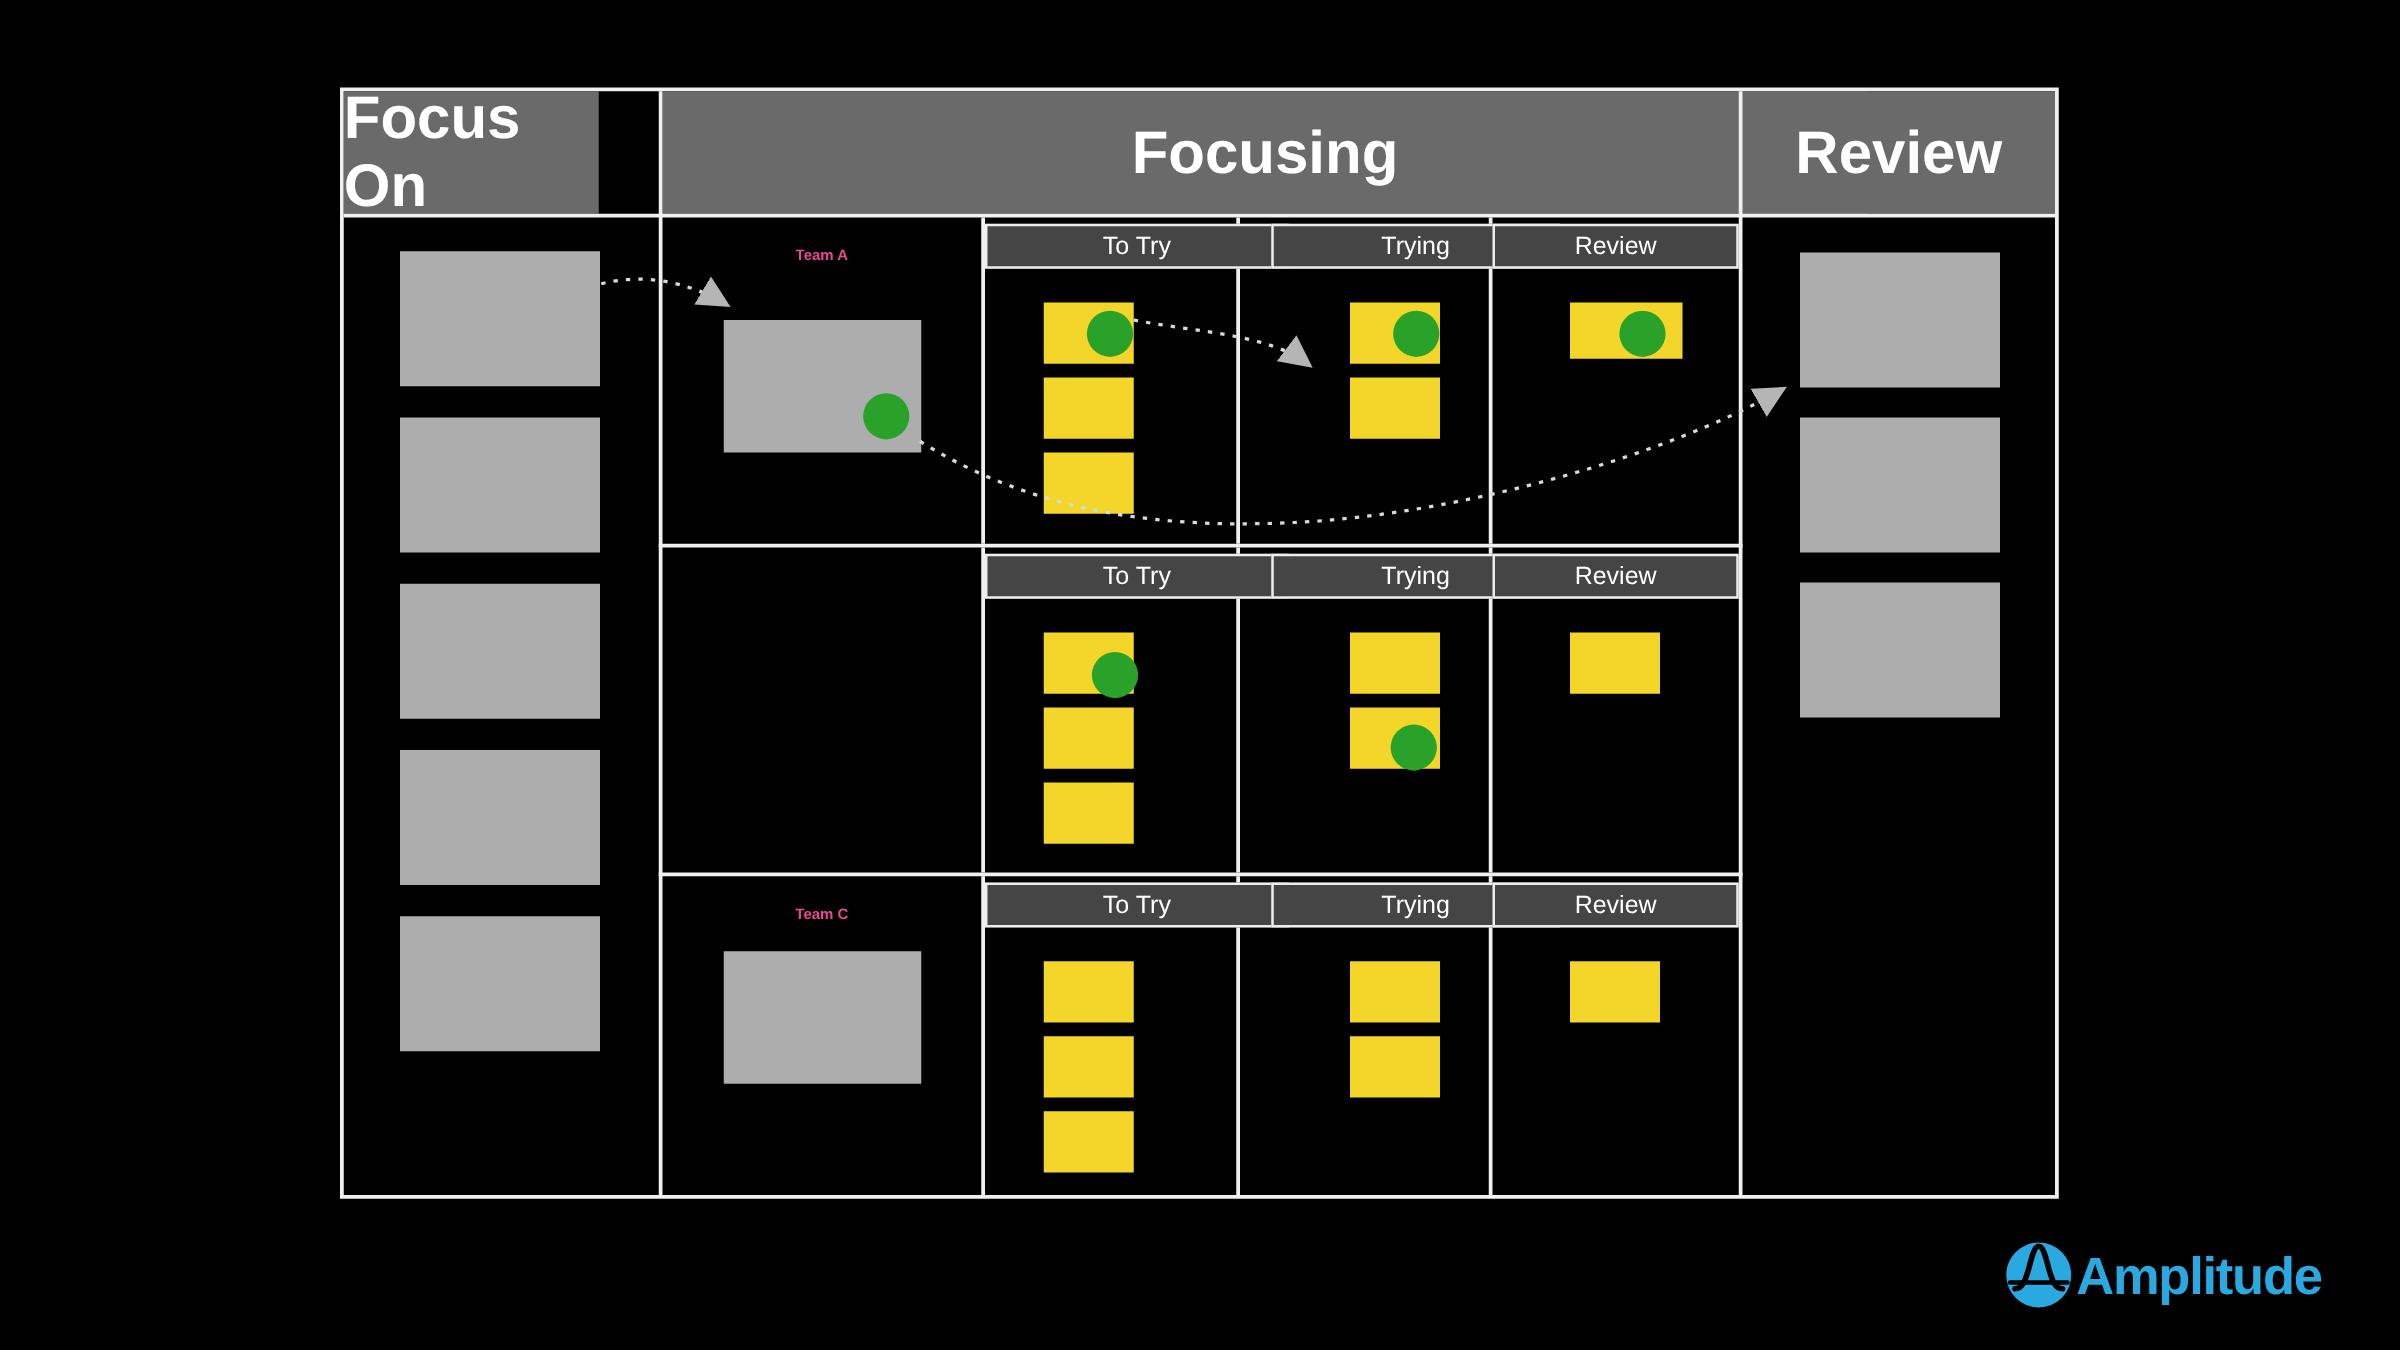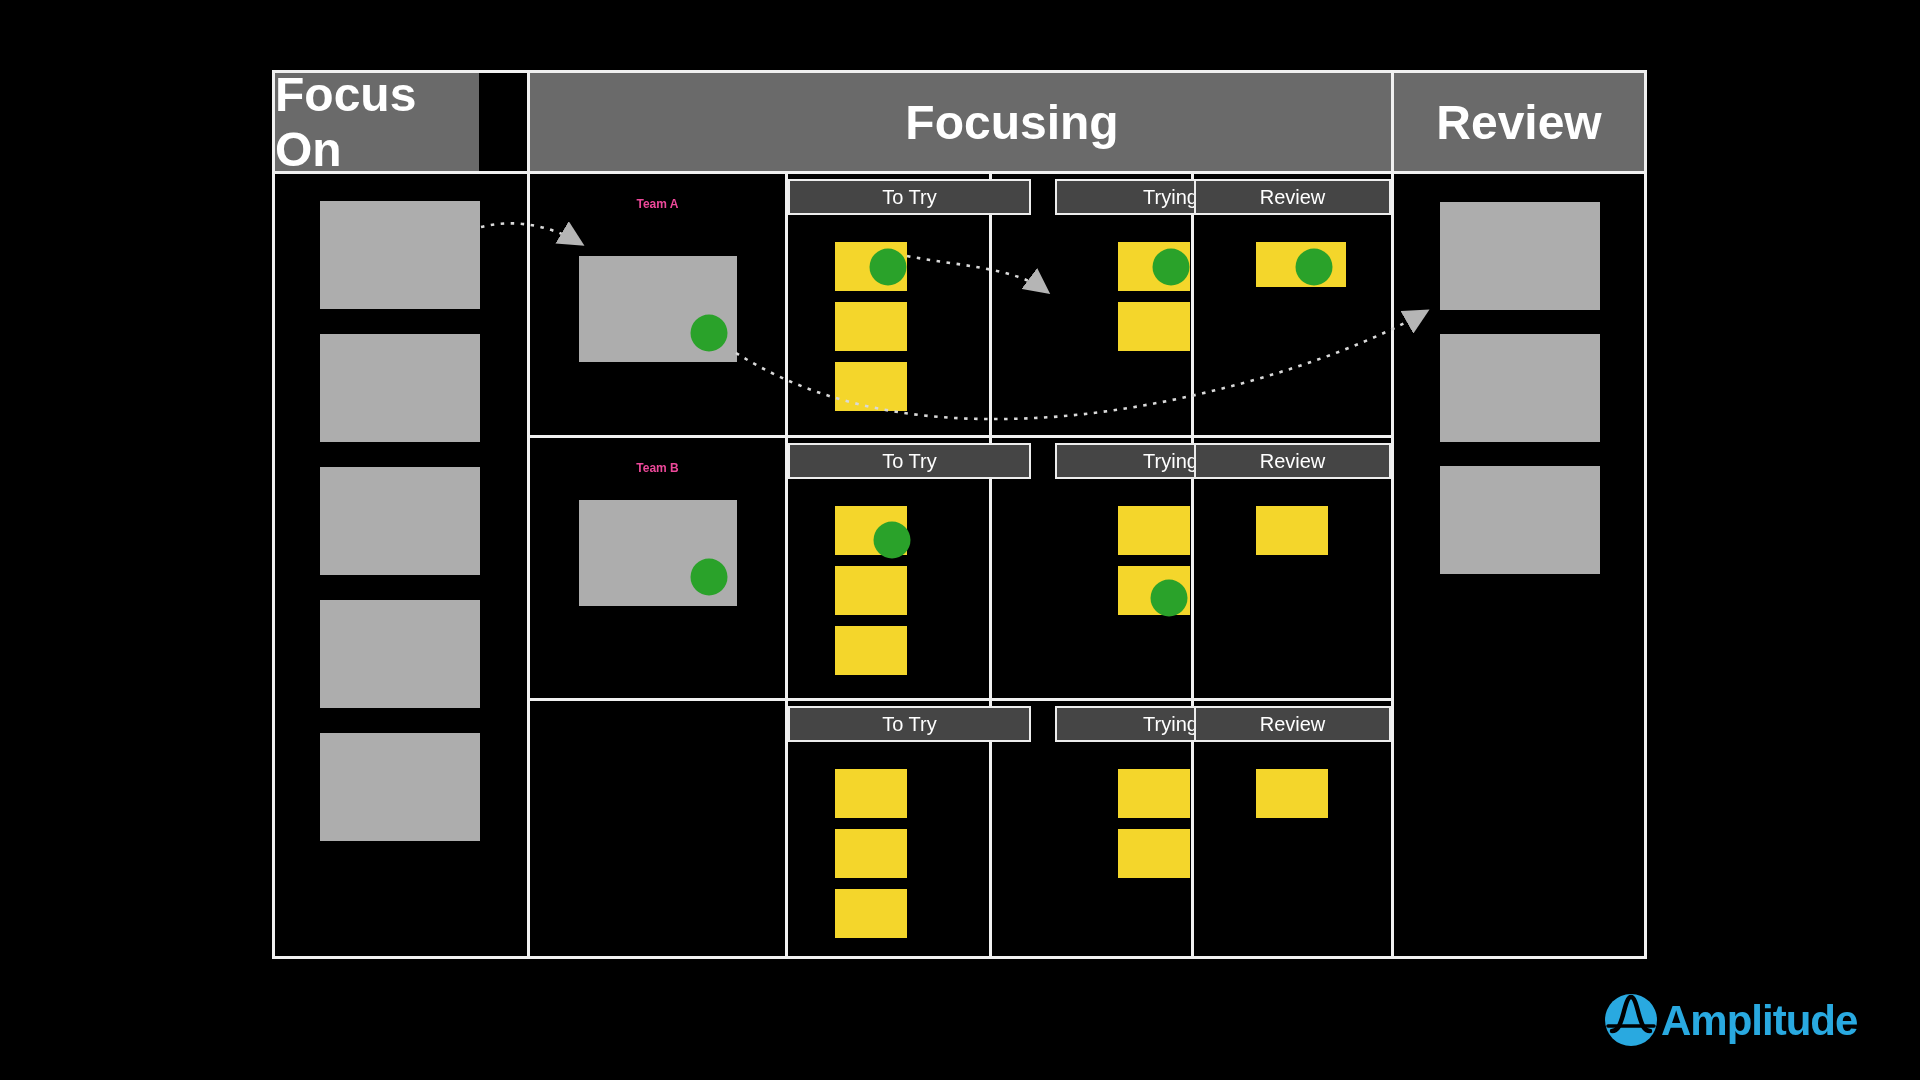--- a/index.html
+++ b/index.html
@@ -38,21 +38,21 @@
   .row-a{top:101px;height:261px;} .row-b{top:365px;height:260px;} .row-c{top:628px;height:255px;}
   .row-vsep{position:absolute;top:0;bottom:0;width:3px;background:#F0F0F0;}
   .rv-1{left:255px;} .rv-2{left:459px;} .rv-3{left:661px;}
 
   .cell-label{position:absolute;left:0;top:0;width:255px;height:100%;}
   .team-name{display:block;text-align:center;color:#ec4899;font-weight:bold;font-size:12px;margin-top:23px;}
   .team-card{position:absolute;left:49px;width:158px;height:106px;background:#ADADAD;}
   .row-a .team-card{top:82px;} .row-b .team-card{top:62px;} .row-c .team-card{top:60px;}
 
   .stage{position:absolute;top:0;bottom:0;}
-  .st-1{left:258px;width:243px;} .st-2{left:482px;width:231px;padding-left:43px;} .st-3{left:664px;width:197px;}
+  .st-1{left:258px;width:243px;} .st-2{left:444px;width:231px;padding-left:43px;} .st-3{left:664px;width:197px;}
   .stage-hdr{margin-top:5px;height:36px;background:#454545;border:2px solid #EDEDED;
              box-sizing:border-box;display:flex;align-items:center;justify-content:center;
              font-size:20px;color:#fff;}
   .stage-cards{display:flex;flex-direction:column;gap:11px;padding-top:27px;}
   .st-1 .stage-cards{padding-left:47px;}
   .st-2 .stage-cards{padding-left:63px;}
   .st-3 .stage-cards{padding-left:62px;}
 
   
   .dot{position:absolute;width:37px;height:37px;border-radius:50%;background:#2AA22A;
@@ -130,26 +130,20 @@
         <div class="stage-hdr">Review</div>
         <div class="stage-cards">
             <div class="card yellow wide">
               <div class="dot center-right"></div>
             </div>
           </div>
       </div>
     </div>
 
     <div class="trow row-b">
-      <div class="cell-label">
-        <span class="team-name">Team B</span>
-        <div class="team-card">
-            <div class="dot bottom-right"></div>
-          </div>
-      </div>
       <div class="row-vsep rv-1"></div>
       <div class="row-vsep rv-2"></div>
       <div class="row-vsep rv-3"></div>
       <div class="stage st-1">
         <div class="stage-hdr">To Try</div>
         <div class="stage-cards">
             <div class="card yellow">
               <div class="dot bottom-right"></div>
             </div>
             <div class="card yellow"></div>
@@ -167,20 +161,24 @@
       </div>
       <div class="stage st-3">
         <div class="stage-hdr">Review</div>
         <div class="stage-cards">
             <div class="card yellow"></div>
           </div>
       </div>
     </div>
 
     <div class="trow row-c">
+      <div class="cell-label">
+        <span class="team-name">Team C</span>
+        <div class="team-card"></div>
+      </div>
       <div class="row-vsep rv-1"></div>
       <div class="row-vsep rv-2"></div>
       <div class="row-vsep rv-3"></div>
       <div class="stage st-1">
         <div class="stage-hdr">To Try</div>
         <div class="stage-cards">
             <div class="card yellow"></div>
             <div class="card yellow"></div>
             <div class="card yellow"></div>
           </div>

